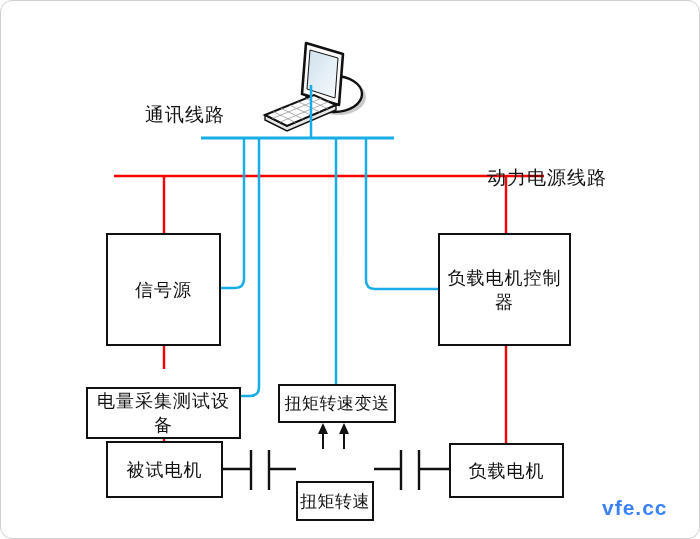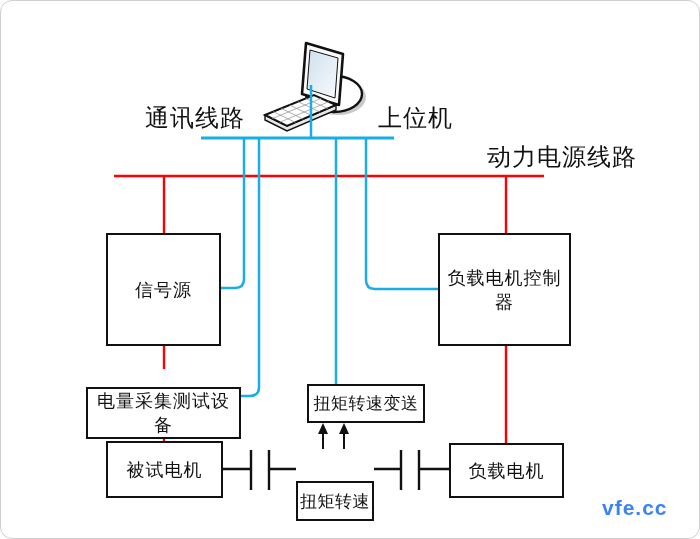--- a/index.html
+++ b/index.html
@@ -11,21 +11,21 @@
   }
   #wires{position:absolute;left:0;top:0;z-index:1;}
   .dbox{
     position:absolute;z-index:2;background:#fff;border:2px solid #111;
     display:flex;align-items:center;justify-content:center;
     color:#111;font-size:18px;letter-spacing:1px;box-sizing:border-box;
     text-align:center;
   }
   .dbox.small{font-size:17px;letter-spacing:0.5px;}
   .flabel{
-    position:absolute;z-index:2;color:#111;font-size:24px;letter-spacing:1px;
+    position:absolute;z-index:2;color:#111;font-size:19px;letter-spacing:1px;
     white-space:nowrap;
   }
   .watermark{
     position:absolute;z-index:3;left:601px;top:495px;
     font-size:21px;font-weight:bold;color:#3b82f6;letter-spacing:1px;
     text-shadow:1px 1px 0 #fff;
   }
 </style>
 </head>
 <body>
@@ -86,30 +86,29 @@
     </g>
 
     <g>
       <path d="M322 448 V432 M343 448 V432" stroke="#111" stroke-width="2" fill="none"></path>
       <polygon points="317,433 327,433 322,422" fill="#111"></polygon>
       <polygon points="338,433 348,433 343,422" fill="#111"></polygon>
     </g>
   </svg>
 
   <div class="flabel" style="left:144px;top:101px;">通讯线路</div>
-  <div class="flabel" style="left:377px;top:101px;">上位机</div>
-  <div class="flabel" style="left:486px;top:140px;">动力电源线路</div>
+  <div class="flabel" style="left:486px;top:164px;">动力电源线路</div>
 
   <div class="dbox" style="left:437px;top:232px;width:133px;height:113px;">负载电机控制器</div>
 
   <div class="dbox" style="left:105px;top:232px;width:115px;height:113px;">信号源</div>
 
   <div class="dbox" style="left:85px;top:386px;width:155px;height:52px;">电量采集测试设备</div>
 
-  <div class="dbox small" style="left:277px;top:383px;width:118px;height:39px;margin-left:29px;">扭矩转速变送</div>
+  <div class="dbox small" style="left:277px;top:383px;width:118px;height:39px;">扭矩转速变送</div>
 
   <div class="dbox" style="left:105px;top:440px;width:117px;height:57px;">被试电机</div>
 
   <div class="dbox small" style="left:295px;top:448px;width:78px;height:40px;margin-top:32px;">扭矩转速</div>
 
   <div class="dbox" style="left:448px;top:442px;width:115px;height:55px;">负载电机</div>
 
   <div class="watermark">vfe.cc</div>
 </div>
 

